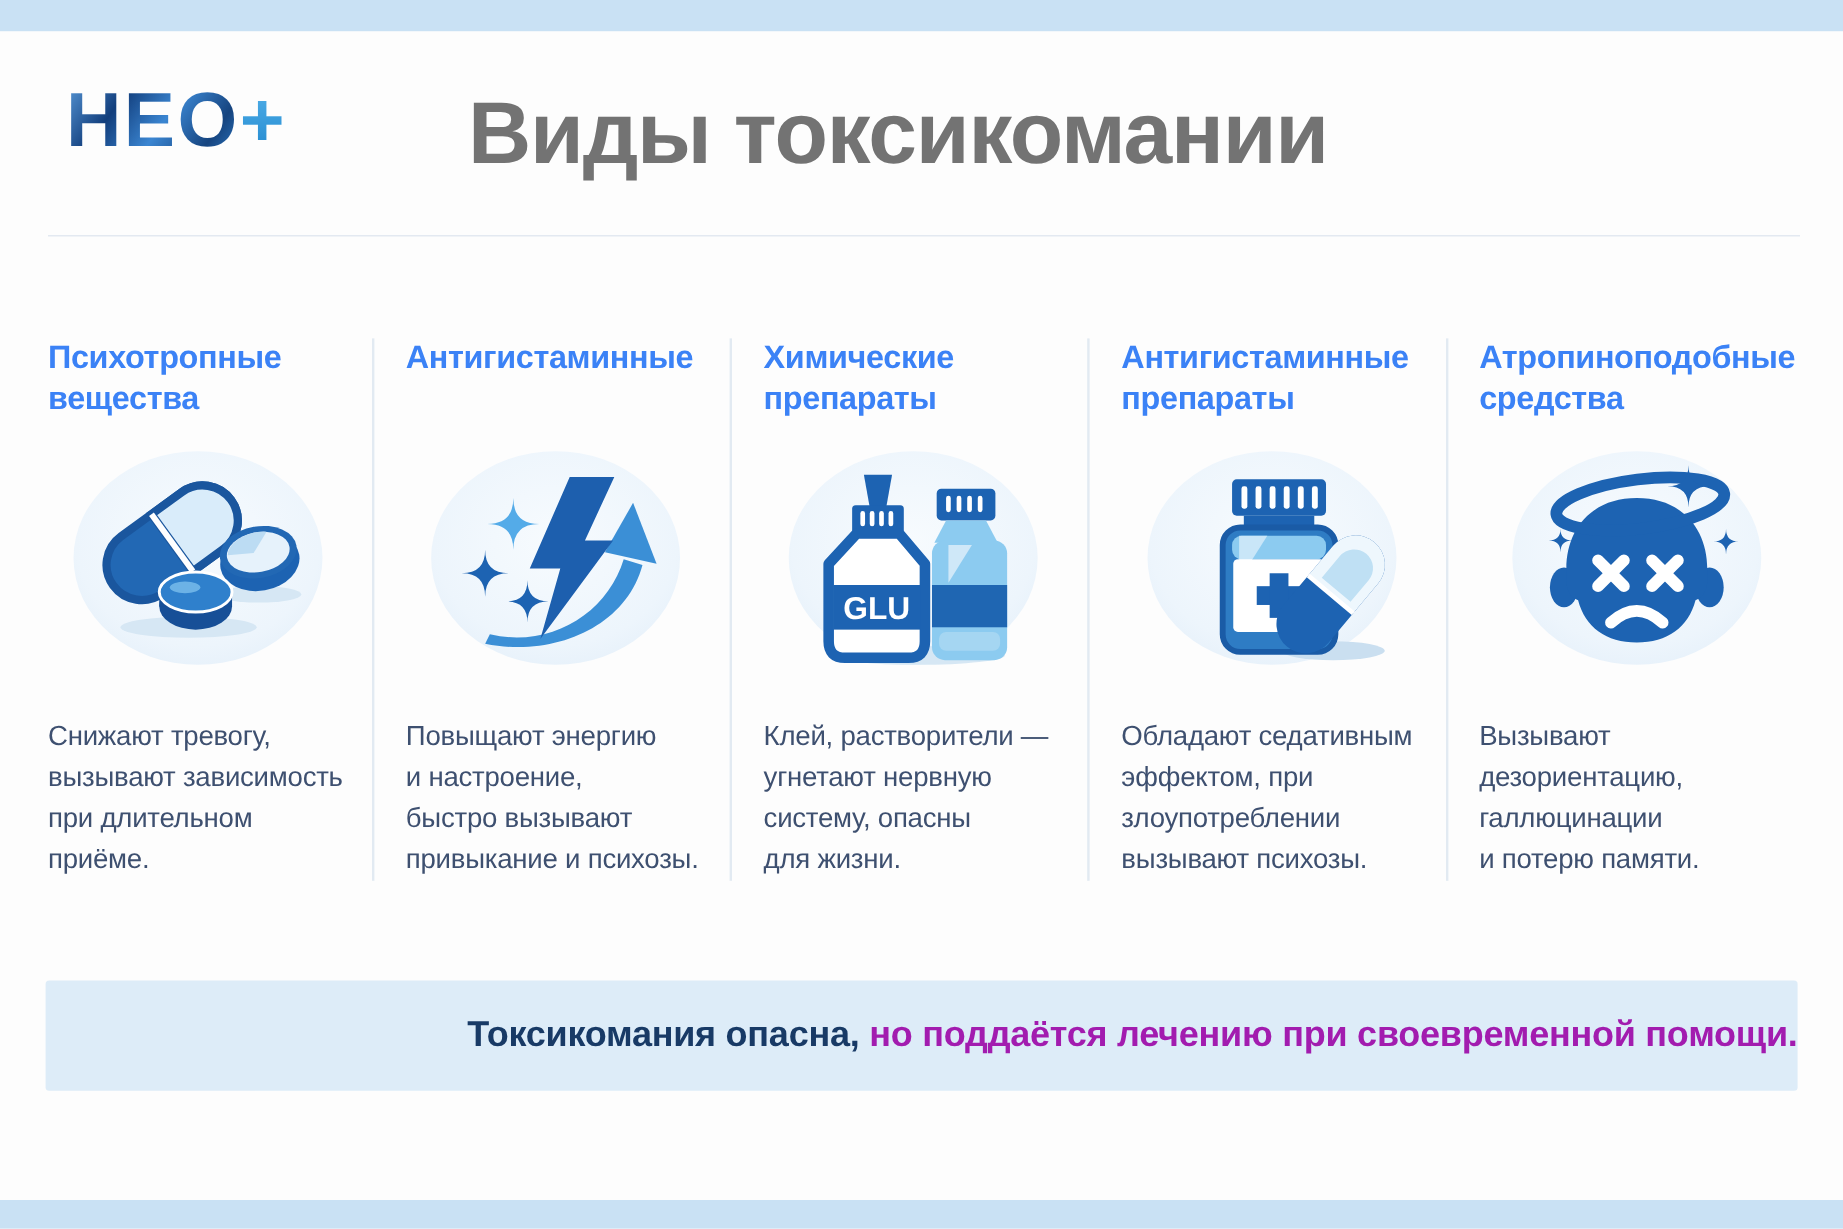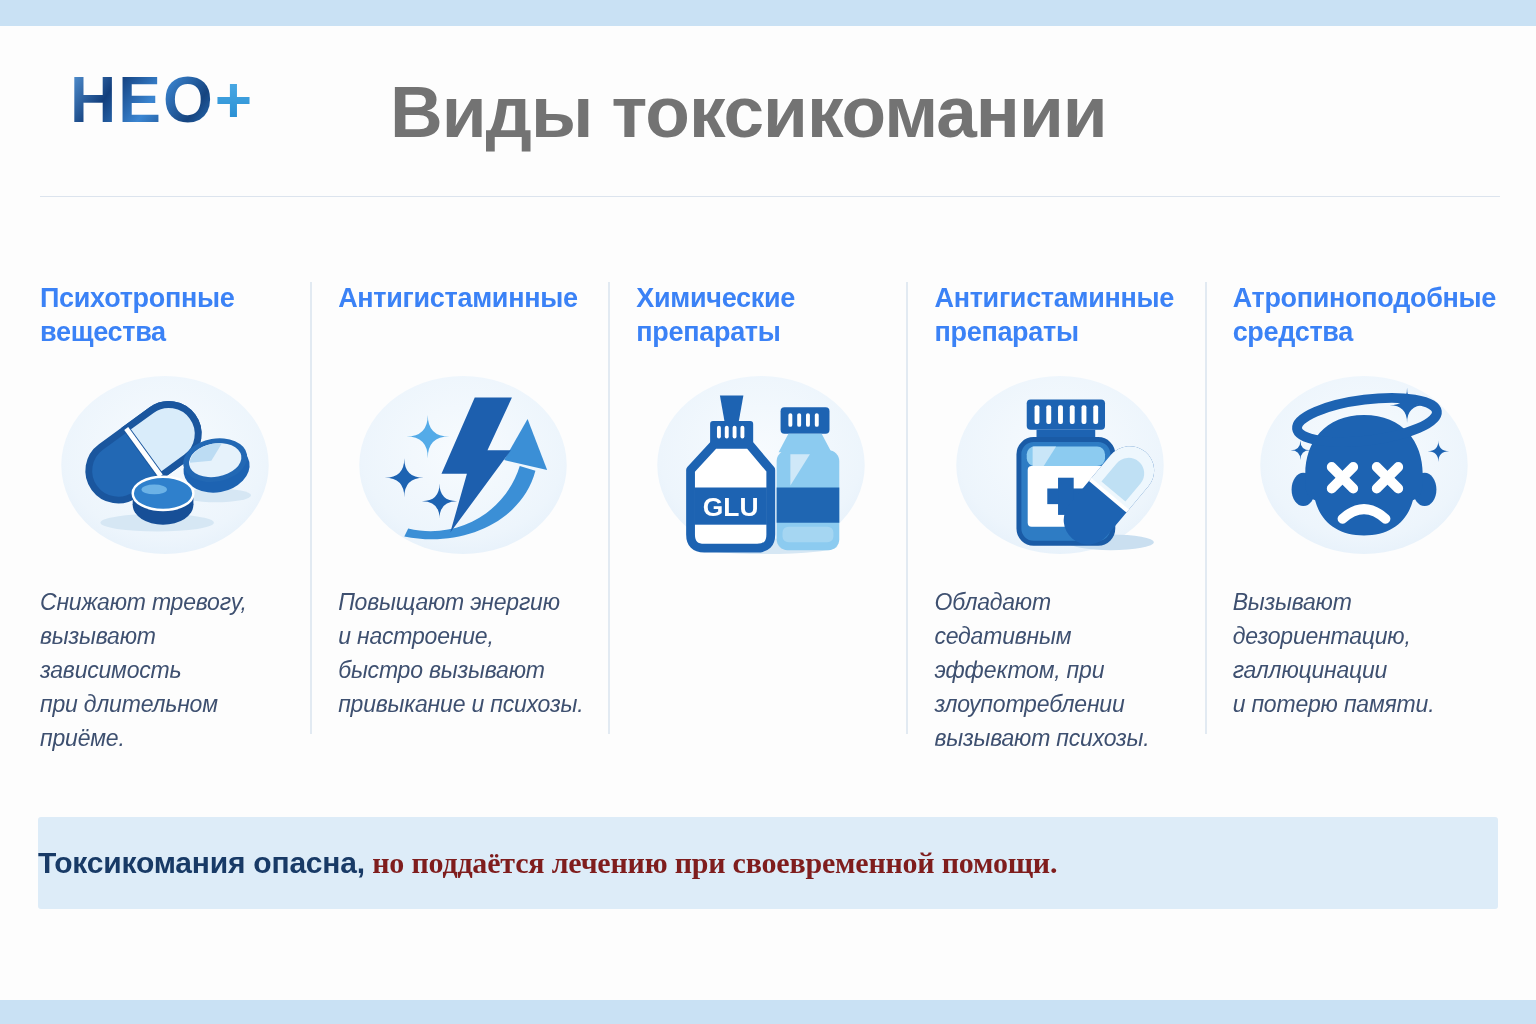--- a/index.html
+++ b/index.html
@@ -7,46 +7,46 @@
        font-family:"Liberation Sans","DejaVu Sans",sans-serif;}
   .canvas{position:relative;width:1536px;height:1024px;background:#fdfdfd;}
 
   .accent-strip{position:absolute;left:0;width:1536px;background:#c9e1f4;}
   .accent-strip.top{top:0;height:26px;}
   .accent-strip.bottom{top:1000px;height:24px;}
 
   .logo{position:absolute;left:55px;top:68px;font-size:64px;font-weight:700;
         letter-spacing:2px;line-height:1;}
   .logo .word{background:linear-gradient(125deg,#5ea0e0 0%,#123e7c 30%,#3b86d2 55%,#16447f 80%,#2f7ecb 100%);
-        -webkit-background-clip:text;background-clip:text;color:transparent;margin-left:15px;}
+        -webkit-background-clip:text;background-clip:text;color:transparent;}
   .logo .plus{color:#2b9de4;background:linear-gradient(180deg,#59b5ec,#1b84cc);
         -webkit-background-clip:text;background-clip:text;color:transparent;}
 
   .page-title{position:absolute;left:390px;top:70px;font-size:73px;font-weight:700;
         color:#737373;letter-spacing:-1px;white-space:nowrap;}
 
   .head-rule{position:absolute;left:40px;right:36px;top:196px;height:1px;background:#dce4ee;}
 
   .columns{position:absolute;left:40px;right:40px;top:282px;height:452px;display:flex;}
   .col{flex:1 1 0;padding:0 20px 0 26px;border-right:2px solid #e2eaf2;}
   .col:first-child{padding-left:0;}
   .col:last-child{border-right:none;padding-right:0;}
 
   .col-title{font-size:27px;font-weight:700;color:#3b82f6;line-height:1.25;
         white-space:pre-line;min-height:84px;letter-spacing:-0.3px;}
   .icon-wrap{width:212px;height:182px;margin:8px auto 0;text-align:right;}
   .icon-wrap svg{display:block;width:100%;height:100%;}
-  .col-desc{font-size:23px;color:#3e5070;line-height:34px;margin-top:29px;
-        white-space:pre-line;letter-spacing:-0.2px;font-style:italic;}
+  .col-desc{font-size:23px;color:#3e5070;line-height:34px;margin-top:40px;
+        white-space:pre-line;letter-spacing:-0.2px;}
 
   .footer-banner{position:absolute;left:38px;right:38px;top:817px;height:92px;
         background:#ddecf8;border-radius:3px;display:flex;align-items:center;
-        justify-content:flex-start;font-size:30px;font-weight:700;letter-spacing:-0.2px;}
+        justify-content:flex-end;font-size:30px;font-weight:700;letter-spacing:-0.2px;}
   .footer-emphasis{color:#183a66;white-space:pre;}
-  .footer-rest{color:#7f1d1d;white-space:pre;font-family:Liberation Serif, serif;}
+  .footer-rest{color:#a21caf;white-space:pre;}
 </style>
 </head>
 <body>
 
 <div class="canvas">
 
   <div class="accent-strip top"></div>
 
   <div class="logo">
     <span class="word">НЕО</span><span class="plus">+</span>
@@ -158,20 +158,24 @@
             <rect x="63" y="53" width="4" height="13" rx="2"></rect>
               <rect x="71" y="53" width="4" height="13" rx="2"></rect>
             <rect x="79" y="53" width="4" height="13" rx="2"></rect>
               <rect x="87" y="53" width="4" height="13" rx="2"></rect>
           </g>
           <path d="M60 72 L96 72 L118 98 L118 164 Q118 178 104 178 L50 178 Q36 178 36 164 L36 98 Z" fill="#ffffff" stroke="#1d63b2" stroke-width="9" stroke-linejoin="round"></path>
           <rect x="40" y="116" width="74" height="38" fill="#1d63b2"></rect>
           <text x="77" y="145" text-anchor="middle" font-family="Liberation Sans, sans-serif" font-size="27" font-weight="bold" fill="#ffffff">GLU</text>
         </svg>
       </div>
+      <div class="col-desc">Клей, растворители —
+угнетают нервную
+систему, опасны
+для жизни.</div>
     </div>
 
     <div class="col">
       <div class="col-title">Антигистаминные
 препараты</div>
       <div class="icon-wrap">
         <svg viewBox="0 0 216 186" xmlns="http://www.w3.org/2000/svg">
           <defs>
             <radialGradient id="bg5" cx="50%" cy="42%" r="70%">
               <stop offset="0%" stop-color="#f7fbfe"></stop>

